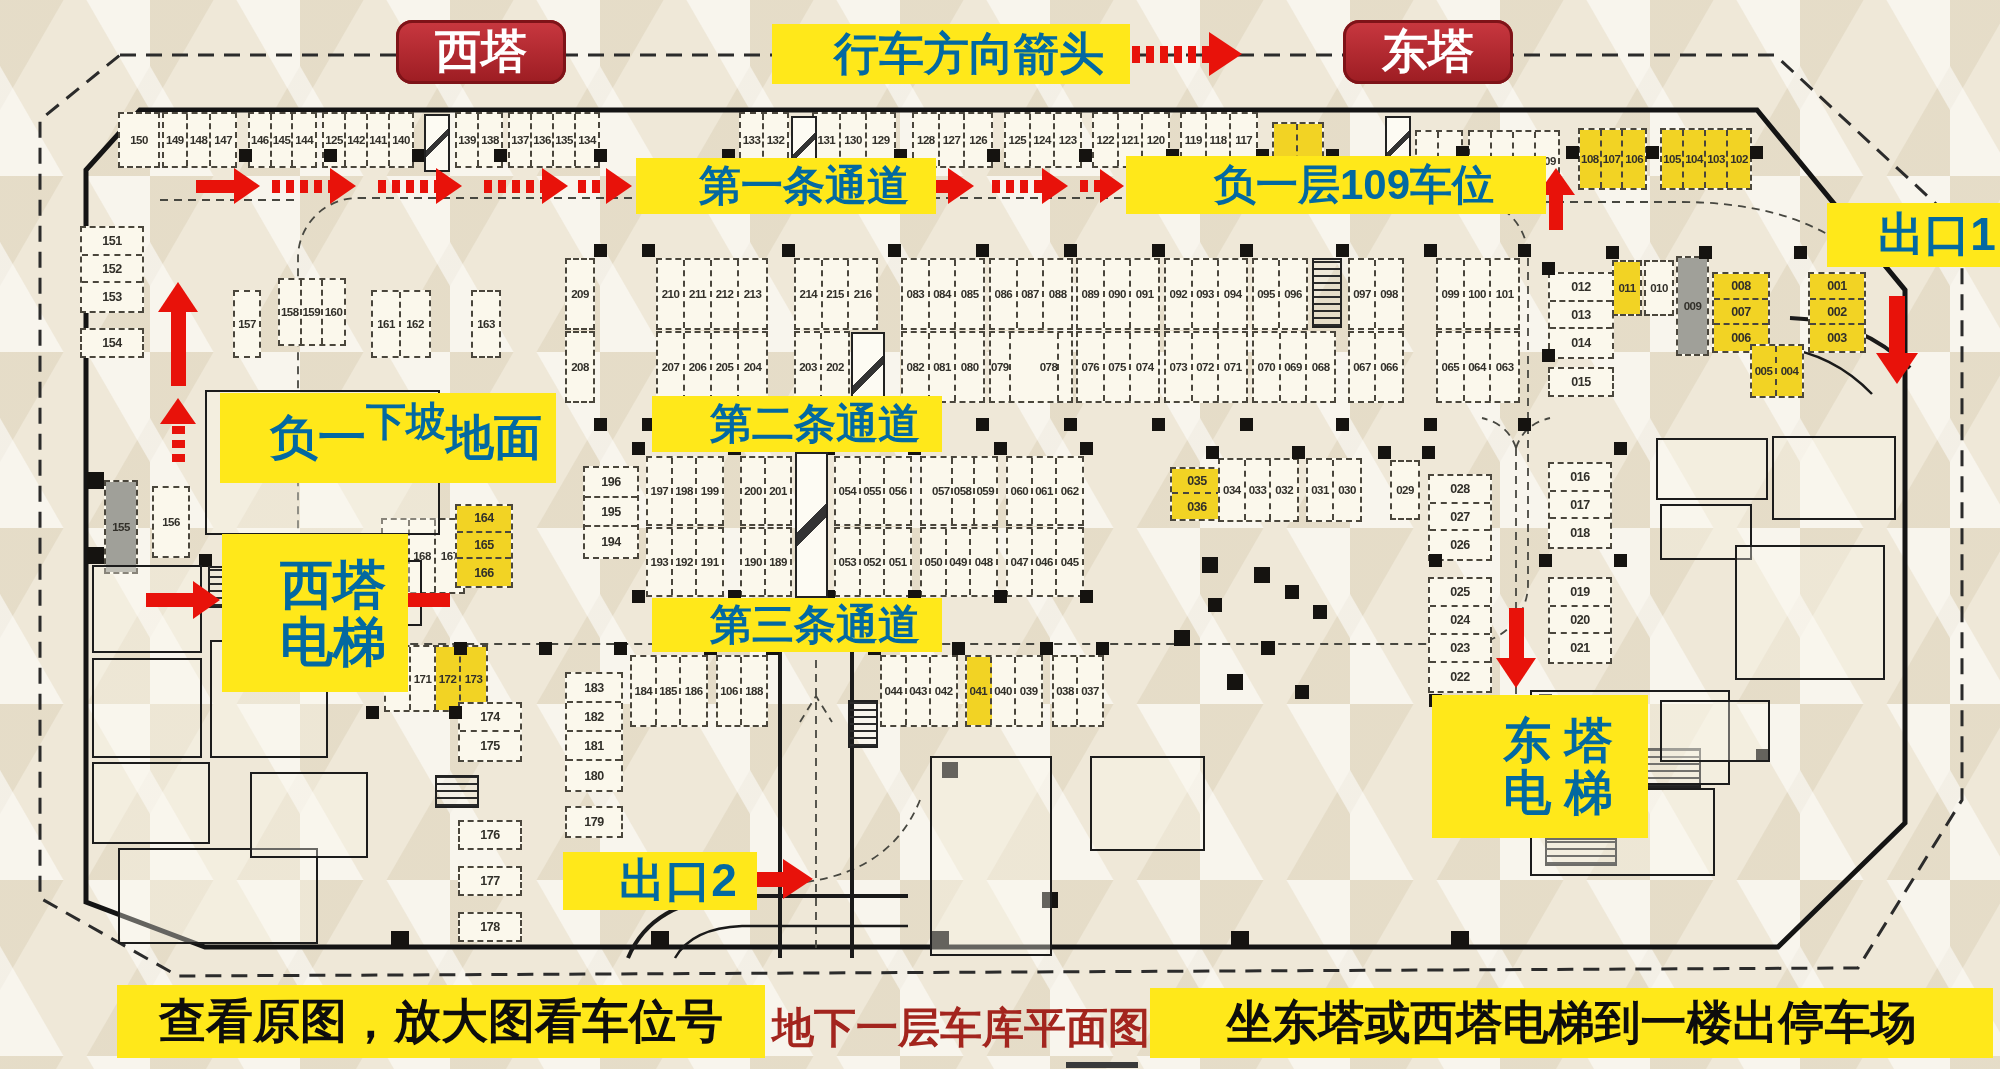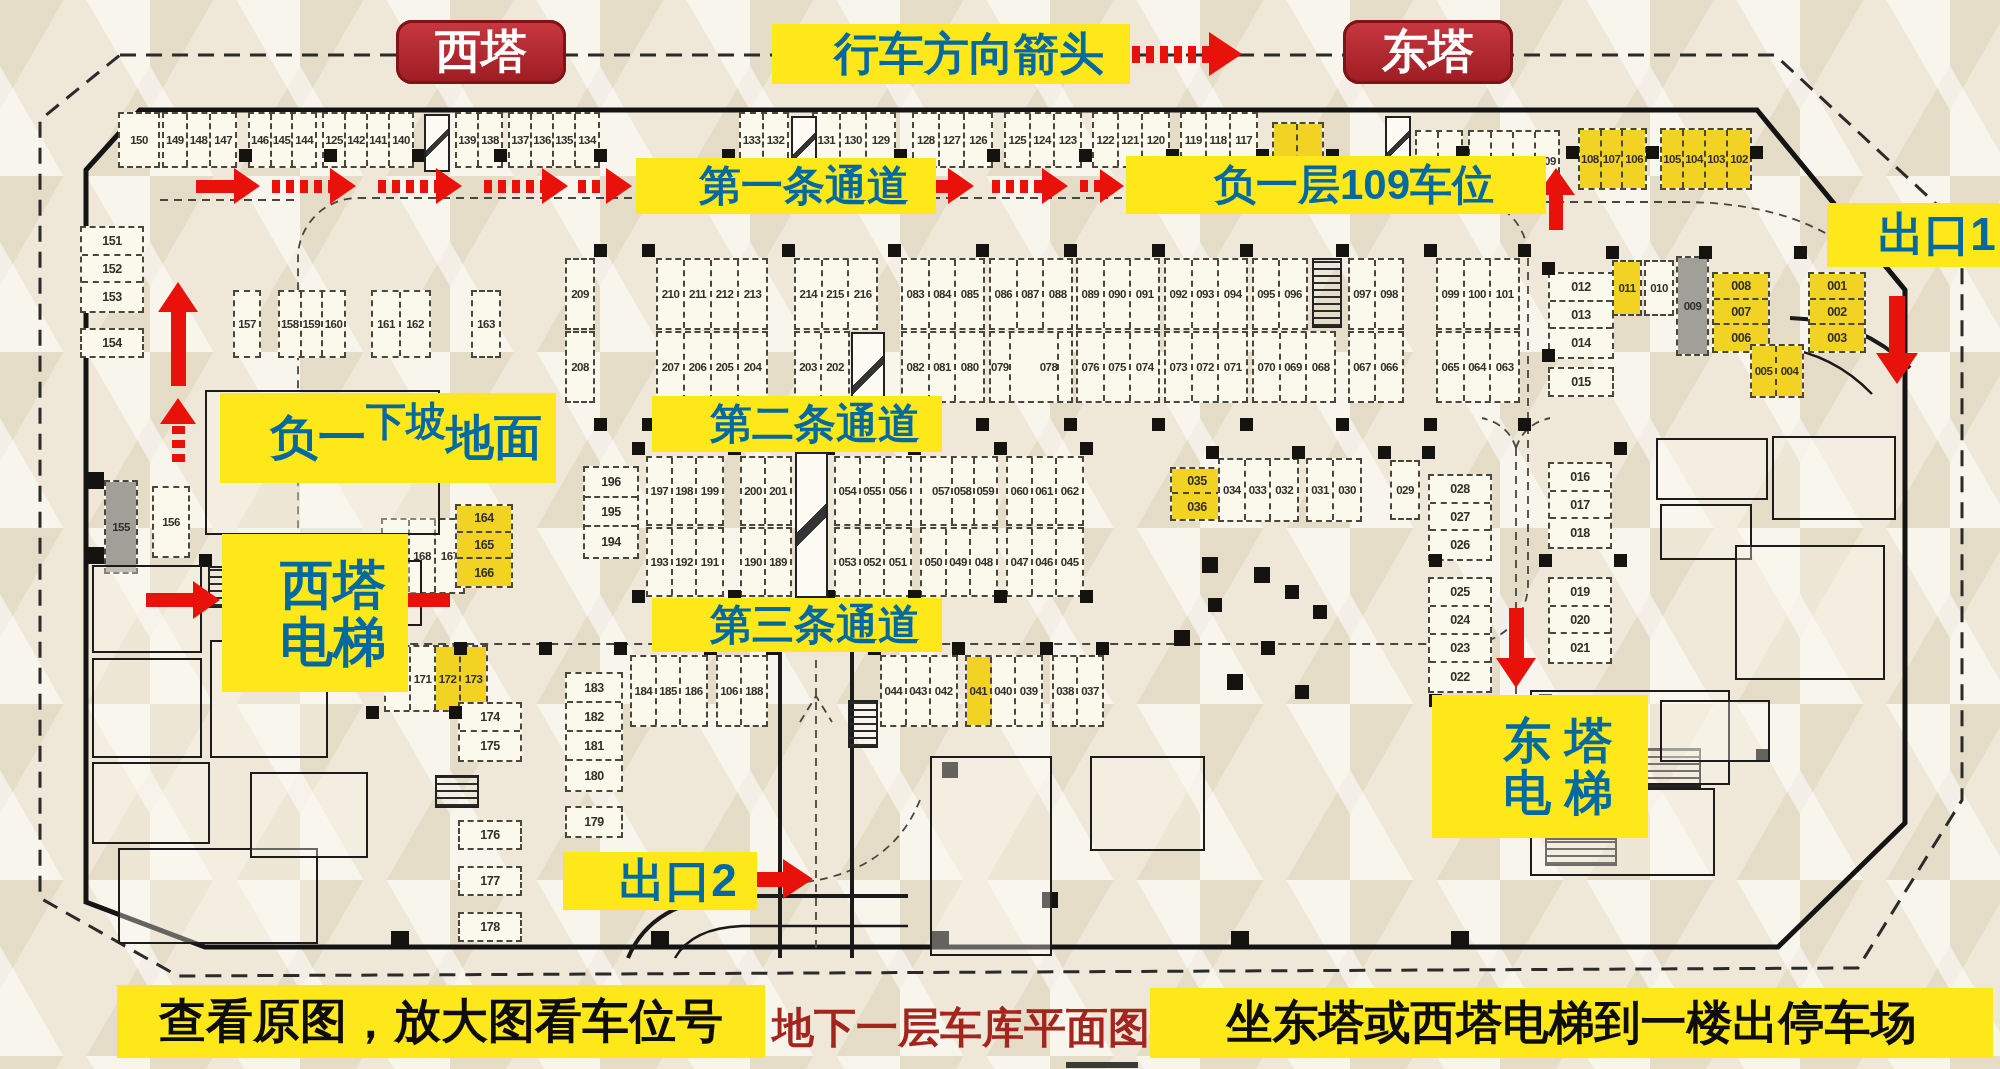--- a/index.html
+++ b/index.html
@@ -177,21 +177,21 @@
         <div class="scell" style="height: 29px;">151</div>
         <div class="scell" style="height: 29px;">152</div>
         <div class="scell" style="height: 29px;">153</div>
       </div>
       <div class="sgroup hg" style="position: absolute; left: 80px; top: 328px; width: 64px; height: 30px;">
         <div class="scell" style="height: 30px;">154</div>
       </div>
       <div class="sgroup vg" style="position: absolute; left: 233px; top: 290px; width: 28px; height: 68px;">
         <div class="scell" style="width: 28px;">157</div>
       </div>
-      <div class="sgroup vg" style="position: absolute; left: 278px; top: 290px; width: 68px; height: 68px;">
+      <div class="sgroup vg" style="position: absolute; left: 278px; top: 278px; width: 68px; height: 68px;">
         <div class="scell" style="width: 30px;">158</div>
         <div class="scell" style="width: 30px;">159</div>
         <div class="scell" style="width: 30px;">160</div>
       </div>
       <div class="sgroup vg" style="position: absolute; left: 371px; top: 290px; width: 60px; height: 68px;">
         <div class="scell" style="width: 30px;">161</div>
         <div class="scell" style="width: 30px;">162</div>
       </div>
       <div class="sgroup vg" style="position: absolute; left: 471px; top: 290px; width: 30px; height: 68px;">
         <div class="scell" style="width: 30px;">163</div>

